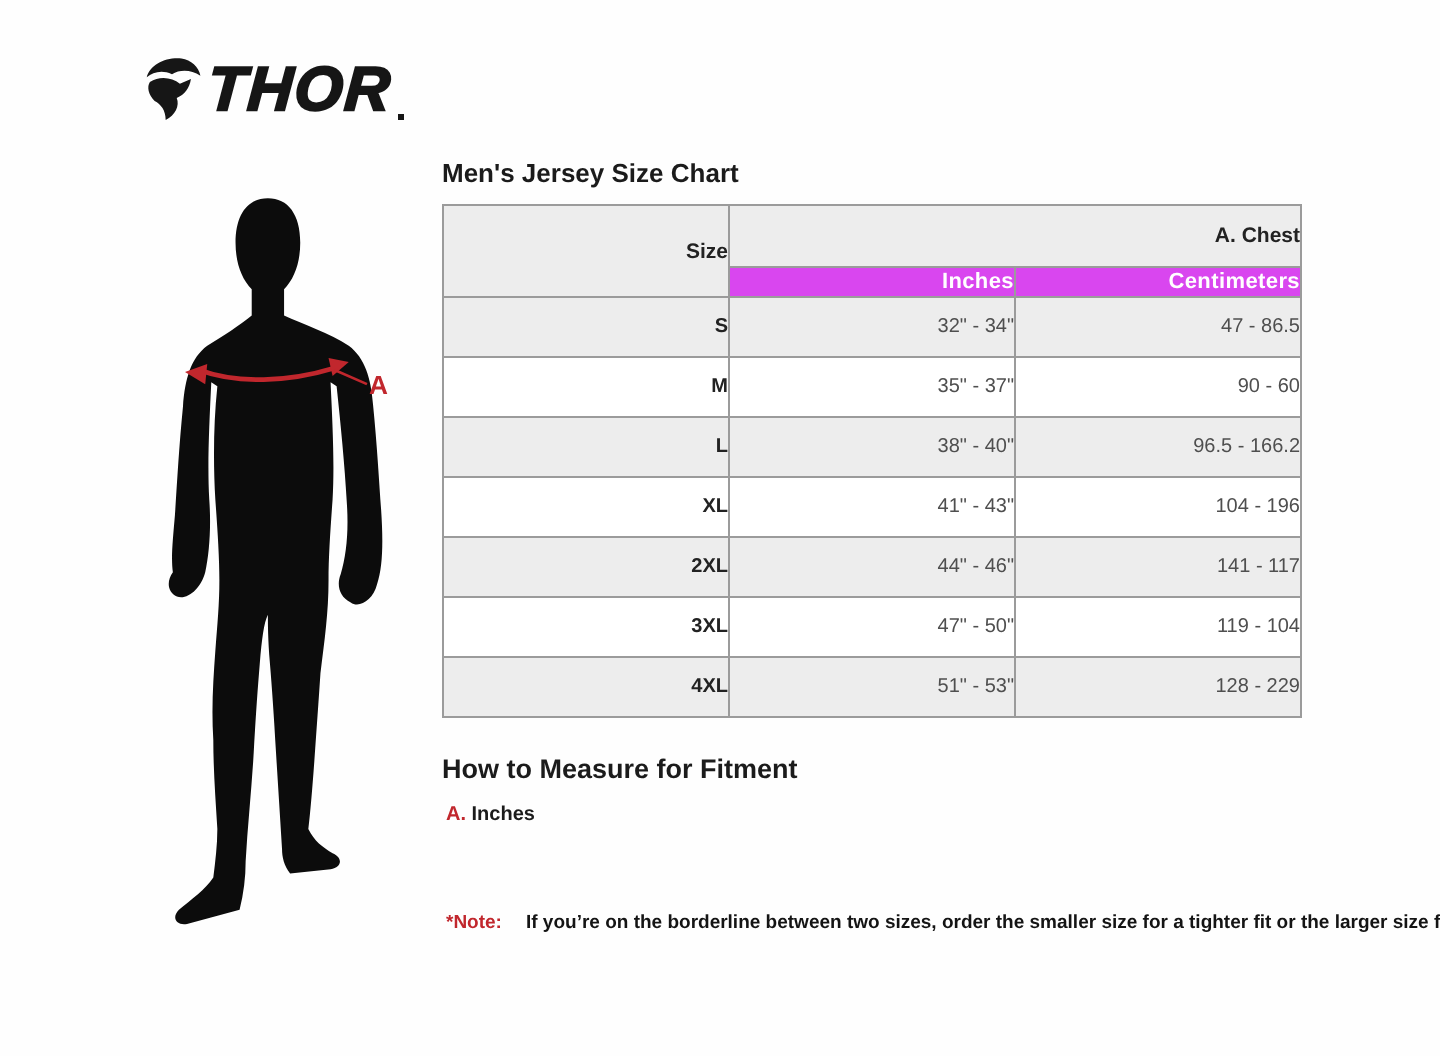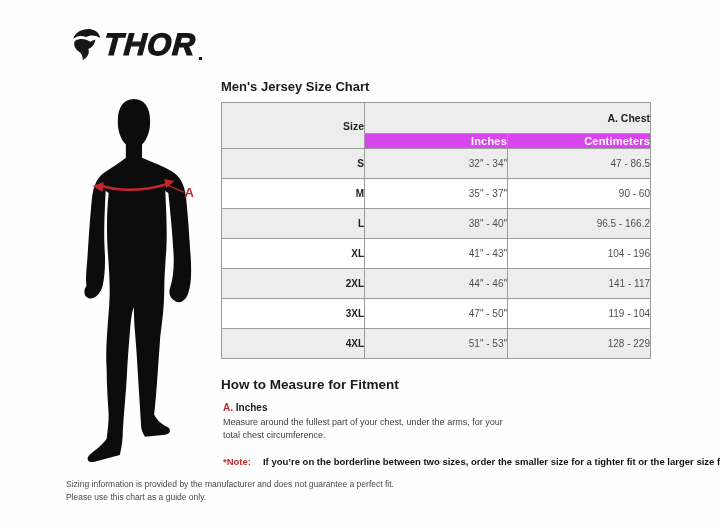--- a/index.html
+++ b/index.html
@@ -168,28 +168,20 @@
     </tbody>
   </table>
 
   <div class="measure-heading">How to Measure for Fitment</div>
 
   <div class="measure-item">
     <div class="item-title">
       <span class="red">A.</span>
       <span>Inches</span>
     </div>
-    <div class="item-desc">
-      <span>Measure around the fullest part of your chest, under the arms, for your</span><br>
-      <span>total chest circumference.</span>
-    </div>
   </div>
 
   <div class="note-line">
     <span class="note-label">*Note:</span><span>If you’re on the borderline between two sizes, order the smaller size for a tighter fit or the larger size for a looser fit.</span>
   </div>
 
-  <div class="disclaimer">
-    <span>Sizing information is provided by the manufacturer and does not guarantee a perfect fit.</span><br>
-    <span>Please use this chart as a guide only.</span>
-  </div>
 
 </div>
 
 </body></html>

